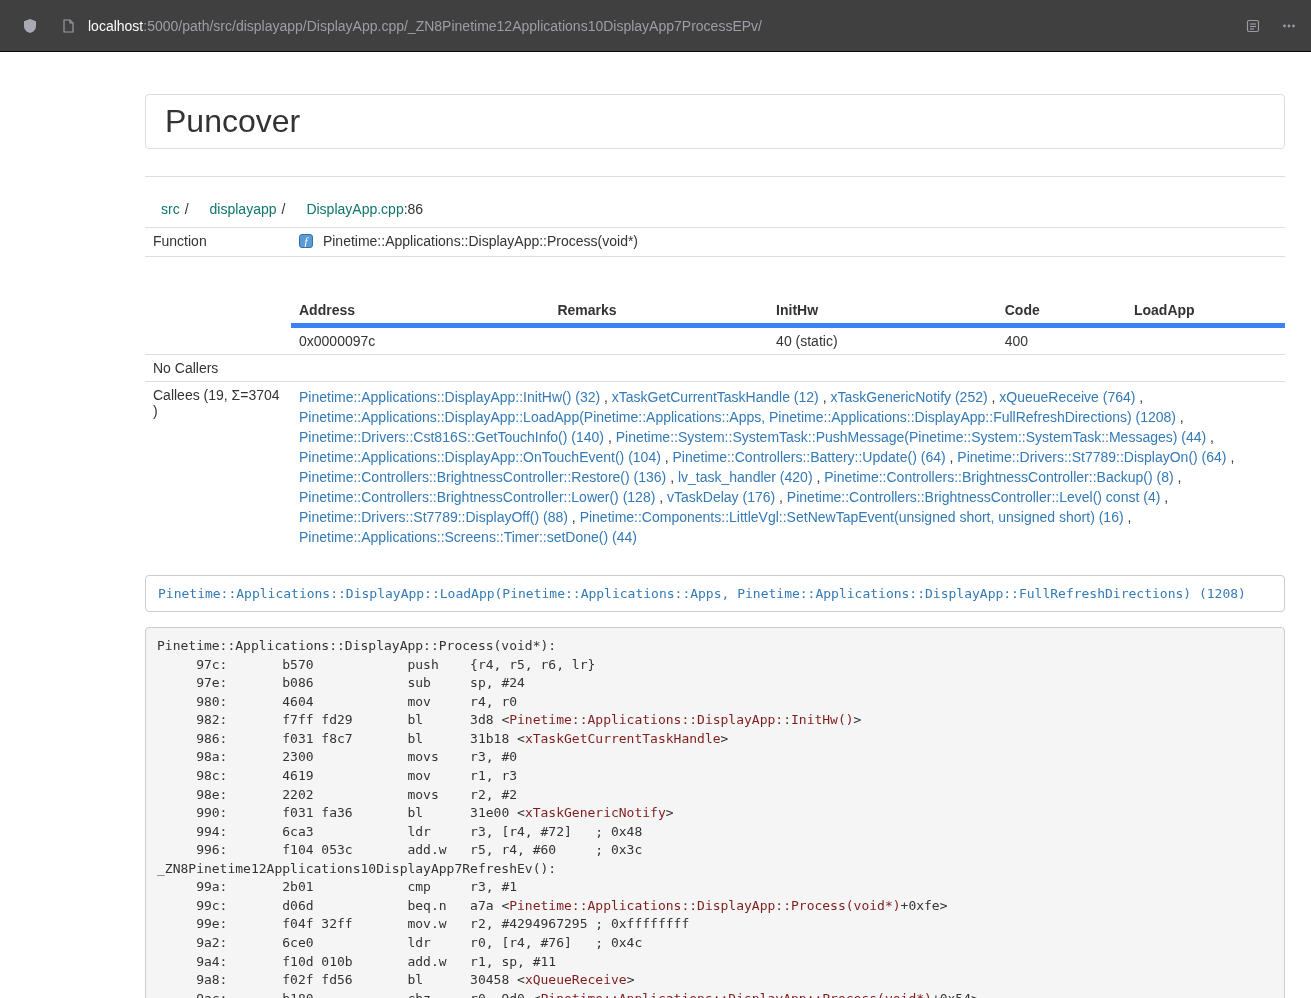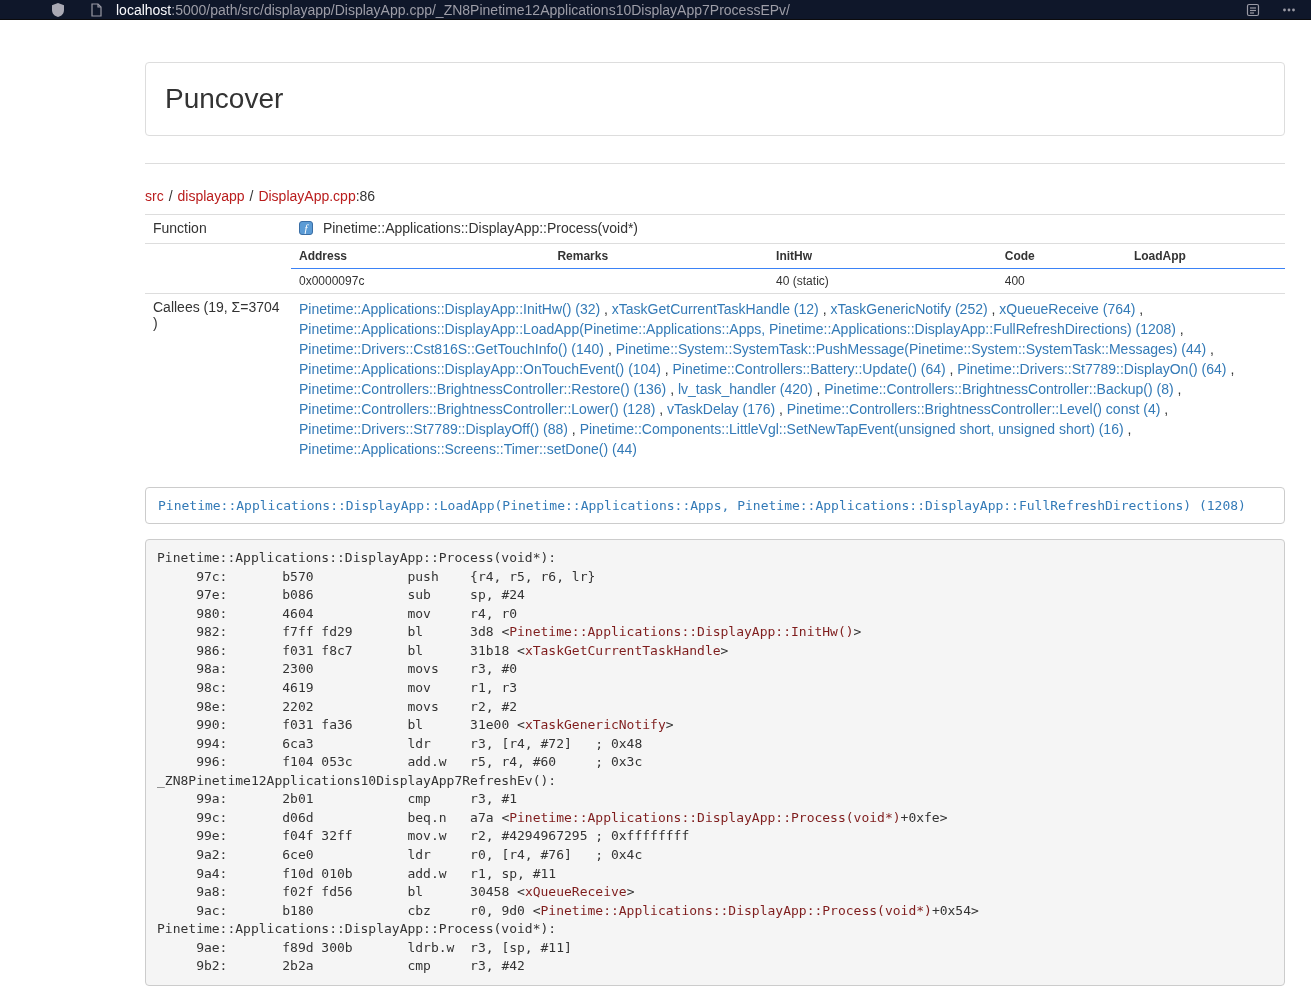--- a/index.html
+++ b/index.html
@@ -5,60 +5,60 @@
   * { box-sizing: border-box; }
   html, body { margin: 0; padding: 0; }
   body {
     width: 1311px; height: 998px; overflow: hidden;
     background: #ffffff; color: #333;
     font-family: "Liberation Sans", sans-serif;
   }
 
   
   .browser-bar {
-    height: 20px; background: #0f172a; border-bottom: 1px solid #0b0b0d;
-    display: flex; align-items: center; padding-left: 28px;
+    height: 52px; background: #404040; border-bottom: 1px solid #0b0b0d;
+    display: flex; align-items: center;
   }
   .tb-btn {
     width: 28px; height: 28px; border-radius: 4px; flex: 0 0 auto;
     display: flex; align-items: center; justify-content: center;
   }
   .url-area { display: flex; align-items: center; flex: 1 1 auto; min-width: 0; }
   .url-text {
     font-size: 14px; color: #9d9da7; white-space: nowrap; overflow: hidden;
     margin-left: 6px;
   }
   .url-host { color: #fbfbfe; }
 
   
   .container { width: 1140px; margin: 42px 0 0 145px; }
 
   .title-panel {
     border: 1px solid #ddd; border-radius: 4px;
-    padding: 20px 19px; font-size: 28px; font-weight: 400; color: #333;
+    padding: 8px 19px; font-size: 32px; font-weight: 400; color: #333;
   }
 
   hr.rule { border: none; border-top: 1px solid #ddd; margin: 27px 0 24px 0; }
 
   .breadcrumb { font-size: 14px; color: #333; }
-  .breadcrumb a { color: #b91c1c; text-decoration: none; }
+  .breadcrumb a { color: #0f766e; text-decoration: none; margin-left: 16px; }
   .bc-sep { margin: 0 5px; color: #333; }
 
   table.symbol-table { width: 100%; border-collapse: collapse; margin: 10px 0 0 0; font-size: 14px; }
   table.symbol-table > tbody > tr > th,
   table.symbol-table > tbody > tr > td {
     border-top: 1px solid #ddd; padding: 5px 8px; text-align: left; vertical-align: top;
   }
   th.label-col { width: 146px; font-weight: normal; }
   table.symbol-table > tbody > tr > td.nested-cell { padding: 0; }
 
-  table.nested { width: 100%; border-collapse: collapse; font-size: 12px; }
+  table.nested { width: 100%; border-collapse: collapse; font-size: 14px; margin-top: 40px; }
   table.nested th, table.nested td { padding: 5px 8px; text-align: left; vertical-align: top; }
   table.nested th { font-weight: bold; }
-  table.nested td { border-top: 1px solid #3b82f6; }
+  table.nested td { border-top: 5px solid #3b82f6; }
 
   .callees { line-height: 20px; }
   .callees a { color: #337ab7; text-decoration: none; text-align: right; }
   .sep { color: #333; }
 
   .fn-icon { display: inline-block; vertical-align: -2px; margin-right: 6px; }
 
   .highlight-box {
     border: 1px solid #ccc; border-radius: 4px; padding: 8px 12px; margin-top: 23px;
     font-family: "DejaVu Sans Mono", monospace; font-size: 13px; line-height: 19px;
@@ -149,20 +149,24 @@
               <tr>
                 <td>0x0000097c</td>
                 <td></td>
                 <td>40 (static)</td>
                 <td>400</td>
                 <td></td>
               </tr>
             </tbody>
           </table>
         </td>
+      </tr>
+      <tr>
+        <th class="label-col">No Callers</th>
+        <td></td>
       </tr>
       <tr>
         <th class="label-col">Callees (19, Σ=3704 )</th>
         <td class="callees"><a href="#">Pinetime::Applications::DisplayApp::InitHw() (32)</a><span class="sep"> , </span><a href="#">xTaskGetCurrentTaskHandle (12)</a><span class="sep"> , </span><a href="#">xTaskGenericNotify (252)</a><span class="sep"> , </span><a href="#">xQueueReceive (764)</a><span class="sep"> , </span><a href="#">Pinetime::Applications::DisplayApp::LoadApp(Pinetime::Applications::Apps, Pinetime::Applications::DisplayApp::FullRefreshDirections) (1208)</a><span class="sep"> , </span><a href="#">Pinetime::Drivers::Cst816S::GetTouchInfo() (140)</a><span class="sep"> , </span><a href="#">Pinetime::System::SystemTask::PushMessage(Pinetime::System::SystemTask::Messages) (44)</a><span class="sep"> , </span><a href="#">Pinetime::Applications::DisplayApp::OnTouchEvent() (104)</a><span class="sep"> , </span><a href="#">Pinetime::Controllers::Battery::Update() (64)</a><span class="sep"> , </span><a href="#">Pinetime::Drivers::St7789::DisplayOn() (64)</a><span class="sep"> , </span><a href="#">Pinetime::Controllers::BrightnessController::Restore() (136)</a><span class="sep"> , </span><a href="#">lv_task_handler (420)</a><span class="sep"> , </span><a href="#">Pinetime::Controllers::BrightnessController::Backup() (8)</a><span class="sep"> , </span><a href="#">Pinetime::Controllers::BrightnessController::Lower() (128)</a><span class="sep"> , </span><a href="#">vTaskDelay (176)</a><span class="sep"> , </span><a href="#">Pinetime::Controllers::BrightnessController::Level() const (4)</a><span class="sep"> , </span><a href="#">Pinetime::Drivers::St7789::DisplayOff() (88)</a><span class="sep"> , </span><a href="#">Pinetime::Components::LittleVgl::SetNewTapEvent(unsigned short, unsigned short) (16)</a><span class="sep"> , </span><a href="#">Pinetime::Applications::Screens::Timer::setDone() (44)</a></td>
       </tr>
     </tbody>
   </table>
 
   <div class="highlight-box">
     <a href="#">Pinetime::Applications::DisplayApp::LoadApp(Pinetime::Applications::Apps, Pinetime::Applications::DisplayApp::FullRefreshDirections) (1208)</a>

